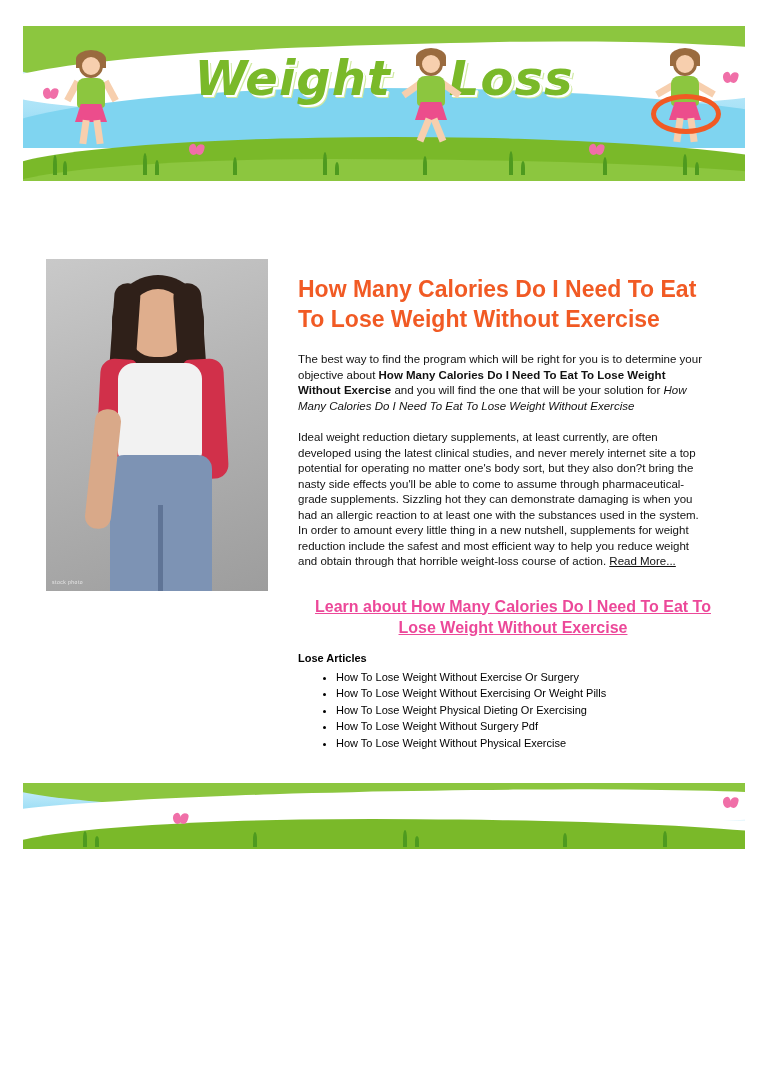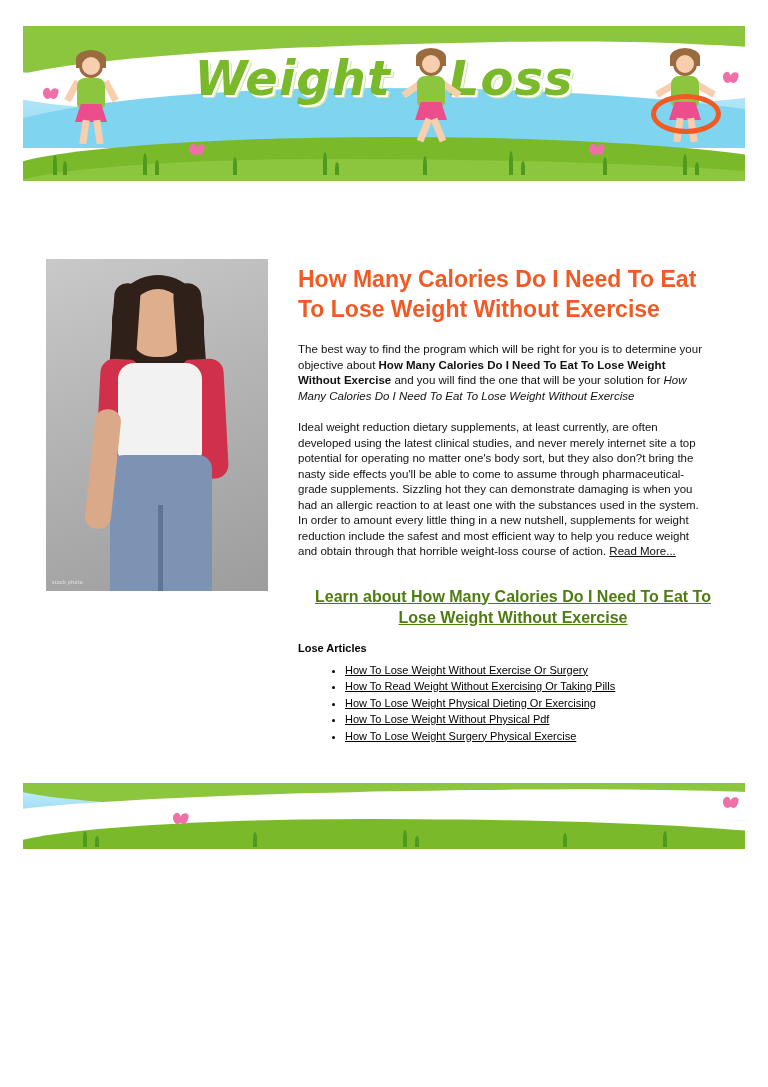--- a/index.html
+++ b/index.html
@@ -262,21 +262,21 @@
     transform: rotate(6deg);
   }
   .photo .ph-watermark {
     position:absolute; left:6px; bottom:6px;
     font-size:5px; color:#e8e8e8; letter-spacing:.5px;
   }
 
   .content {
     position: absolute;
     left: 298px;
-    top: 264px;
+    top: 274px;
     width: 430px;
   }
   h1.title {
     margin: 0 0 18px 0;
     font-size: 23px;
     line-height: 30px;
     font-weight: bold;
     color: #f15a24;
     font-family: "Liberation Sans", sans-serif;
   }
@@ -292,34 +292,33 @@
   .readmore {
     color: #111111;
     text-decoration: underline;
   }
   h2.sub {
     margin: 26px 0 14px 0;
     font-size: 16px;
     line-height: 21px;
     font-weight: bold;
     text-align: center;
-    color: #4d7c0f;
+    color: #ec4899;
     text-decoration: underline;
     font-family: "Liberation Sans", sans-serif;
   }
   .more-title {
     font-size: 11px;
     font-weight: bold;
     margin: 0 0 6px 0;
   }
   ul.more-list {
-    margin: 9px;
+    margin: 0;
     padding-left: 38px;
     list-style: disc;
-    text-decoration: underline;
   }
   ul.more-list li {
     font-size: 11px;
     line-height: 15.5px;
     margin: 0 0 1px 0;
   }
 </style>
 </head>
 <body>
 
@@ -418,24 +417,24 @@
     <p class="para">
       <span>Ideal weight reduction dietary supplements, at least currently, are often developed using the latest clinical studies, and never merely internet site a top potential for operating no matter one's body sort, but they also don?t bring the nasty side effects you'll be able to come to assume through pharmaceutical-grade supplements. Sizzling hot they can demonstrate damaging is when you had an allergic reaction to at least one with the substances used in the system. In order to amount every little thing in a new nutshell, supplements for weight reduction include the safest and most efficient way to help you reduce weight and obtain through that horrible weight-loss course of action. </span><a class="readmore" href="#">Read More...</a>
     </p>
 
     <h2 class="sub">Learn about How Many Calories Do I Need To Eat To Lose Weight Without Exercise</h2>
 
     <div class="more-title">Lose Articles</div>
 
     <ul class="more-list">
       <li>How To Lose Weight Without Exercise Or Surgery</li>
-      <li>How To Read Weight Without Exercising Or Taking Pills</li>
+      <li>How To Lose Weight Without Exercising Or Weight Pills</li>
       <li>How To Lose Weight Physical Dieting Or Exercising</li>
-      <li>How To Lose Weight Without Physical Pdf</li>
-      <li>How To Lose Weight Surgery Physical Exercise</li>
+      <li>How To Lose Weight Without Surgery Pdf</li>
+      <li>How To Lose Weight Without Physical Exercise</li>
     </ul>
   </div>
 
   <div class="footer-banner">
     <div class="fsky"></div>
     <div class="fgreen"></div>
     <div class="fwhite"></div>
     <div class="fgreen-b"></div>
     <div class="butterfly" style="left:150px; top:30px;"></div>
     <div class="butterfly" style="left:700px; top:14px;"></div>

